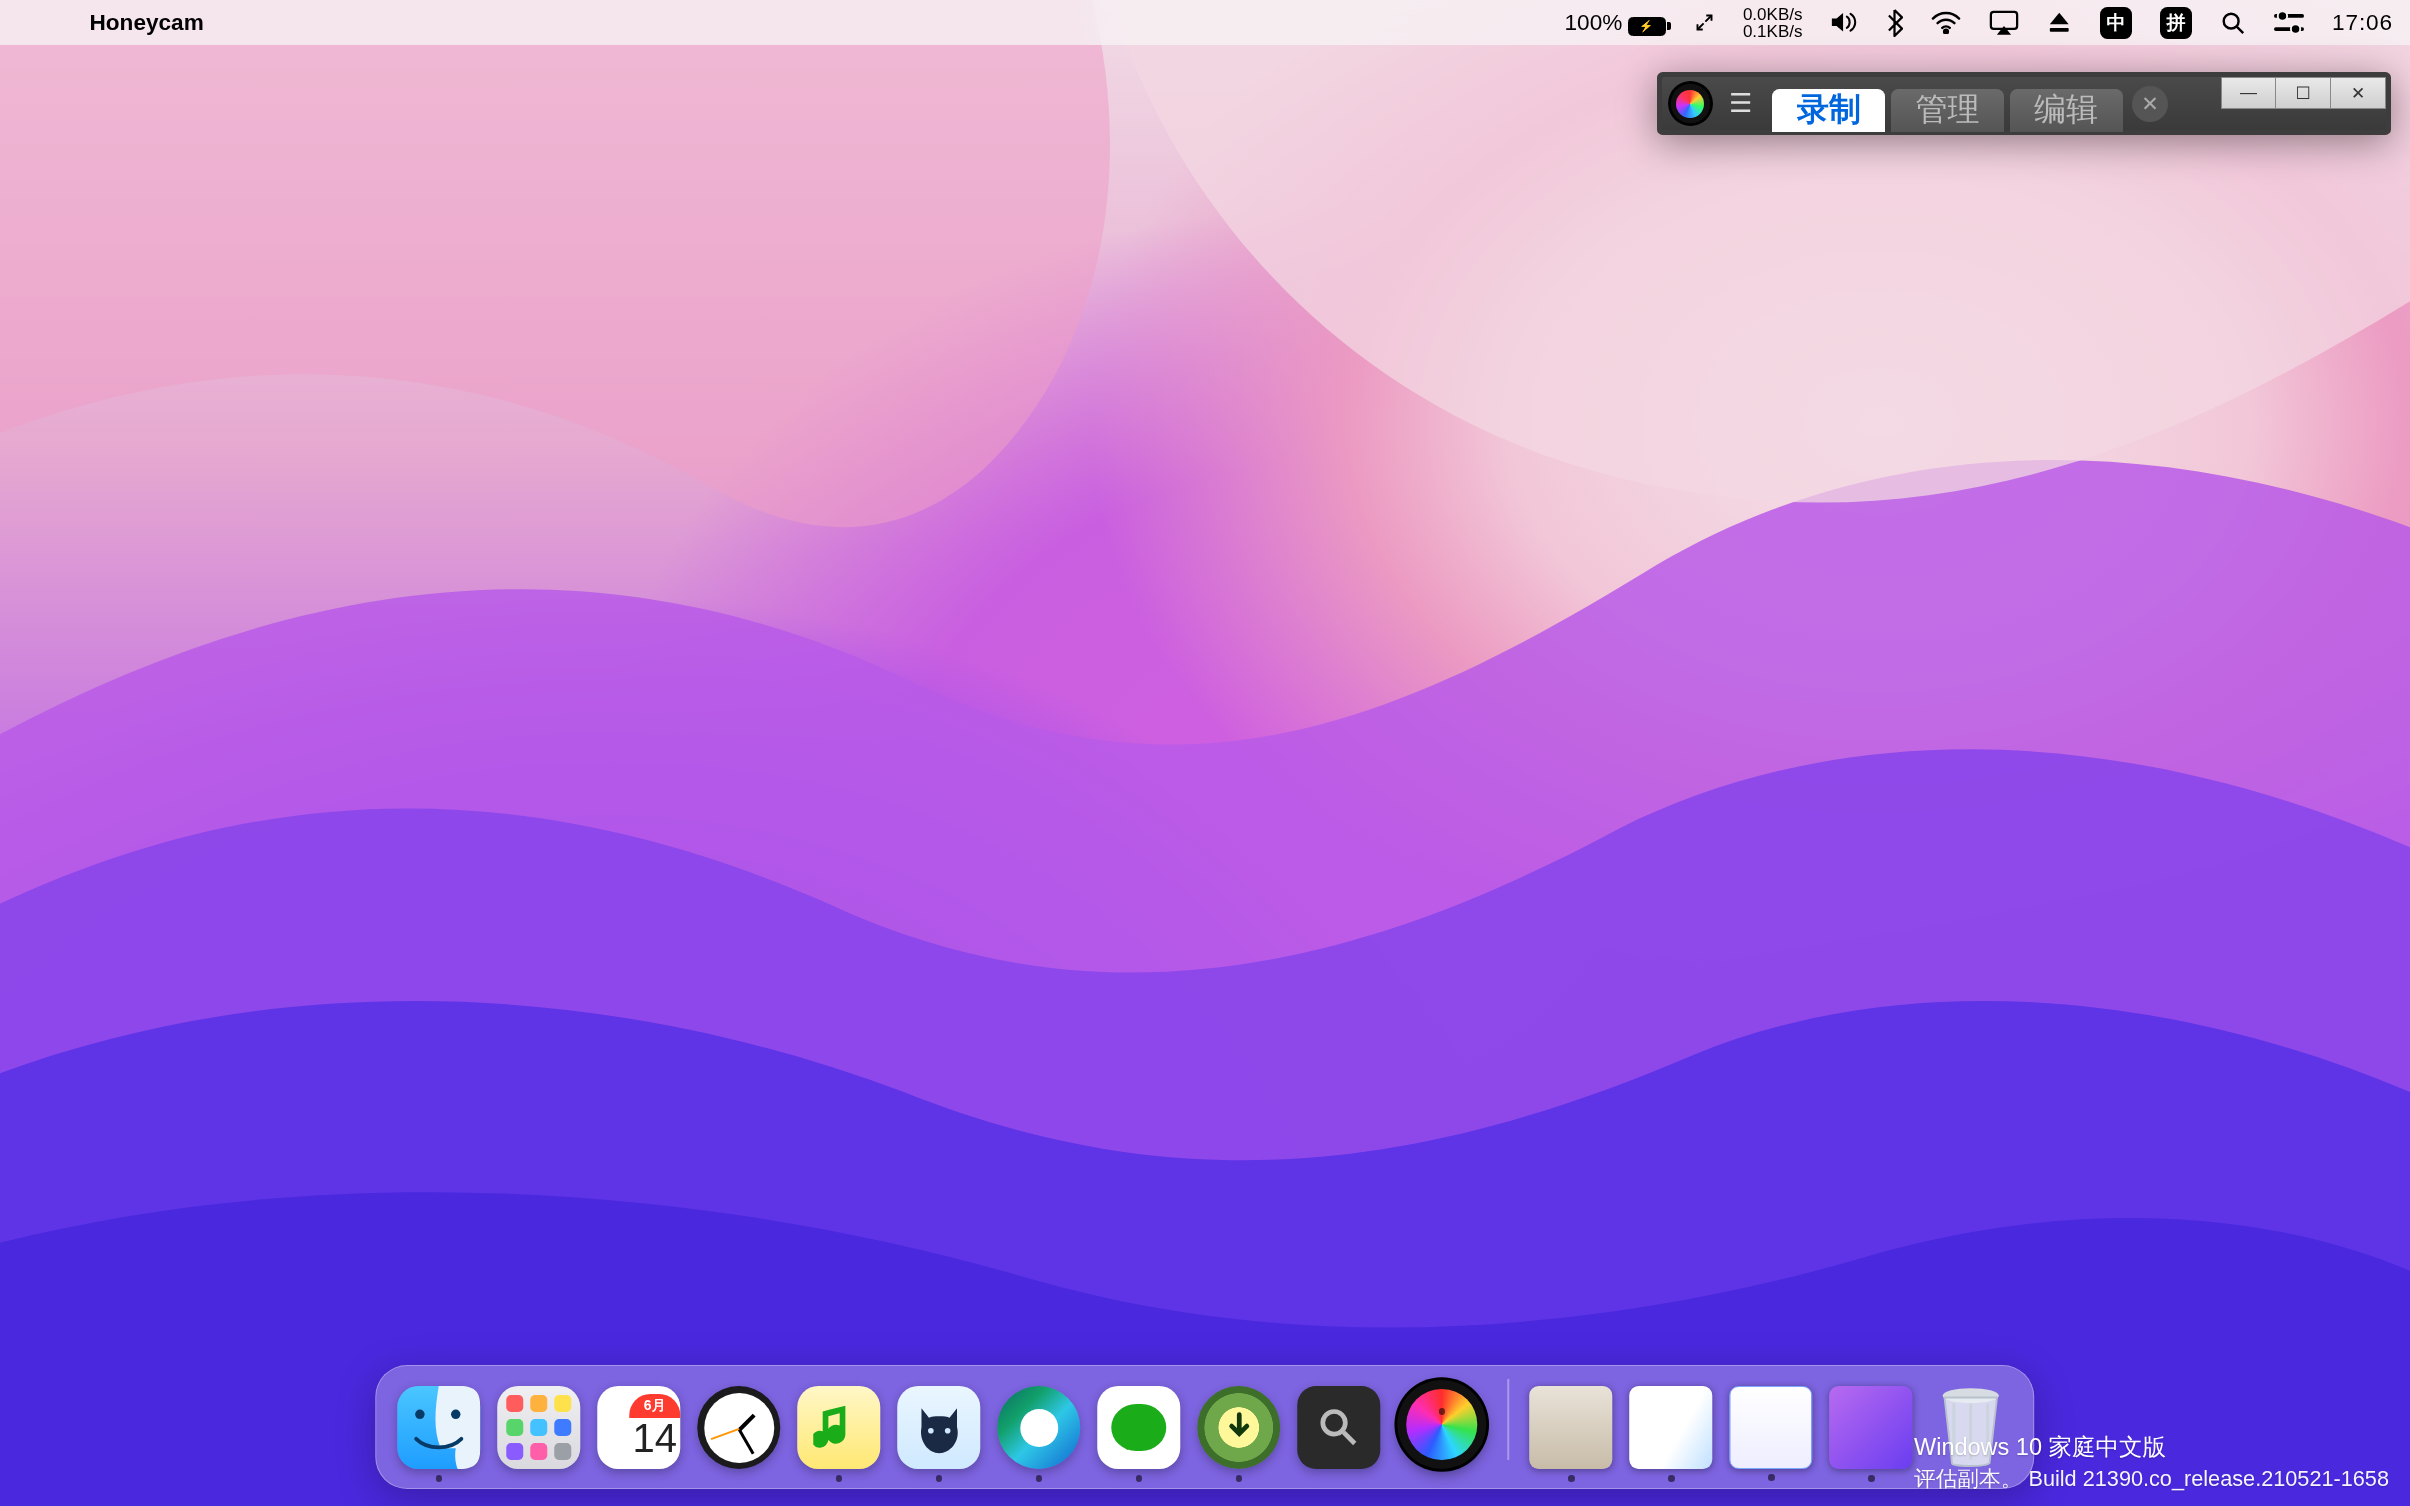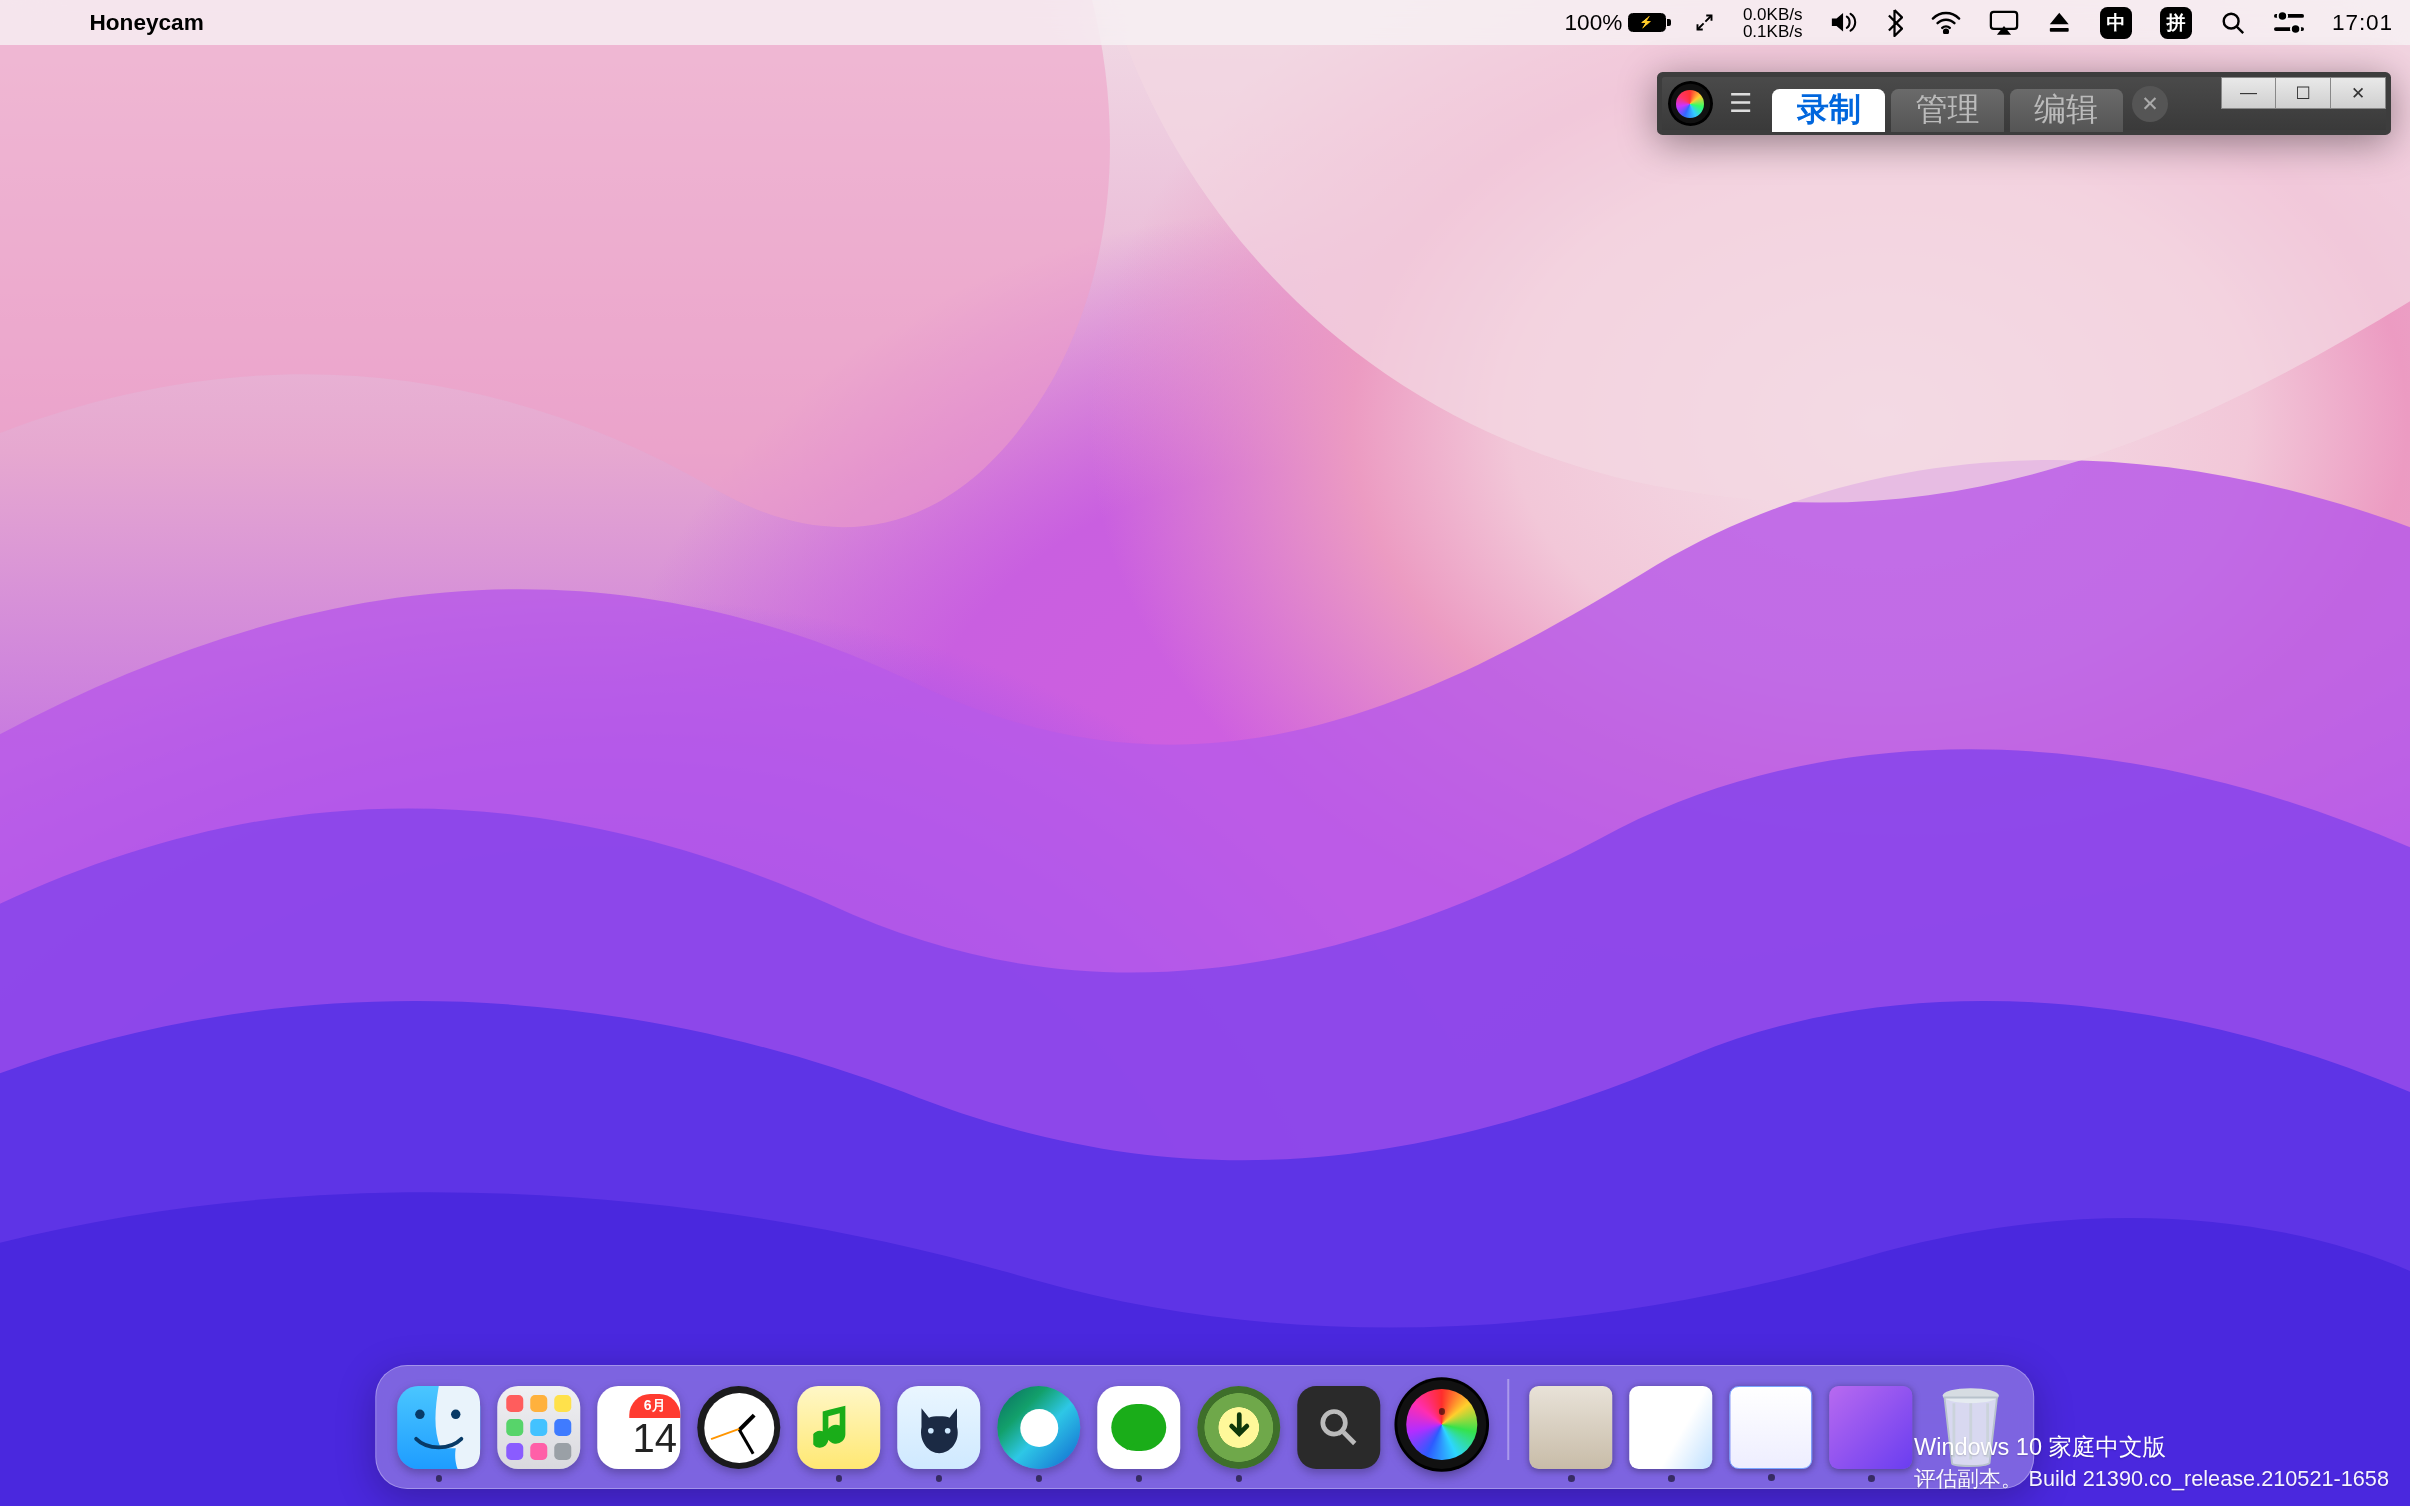--- a/index.html
+++ b/index.html
@@ -13,21 +13,21 @@
   linear-gradient(180deg,#f1dbe5 0%, #e6a8d0 30%, #b862e8 60%, #5a36e8 100%);
 }
 .wallpaper svg { position:absolute; inset:0; }
 
 
 .menubar { position:absolute; top:0; left:0; right:0; height:45px; background:rgba(247,244,246,.75); backdrop-filter:blur(28px); display:flex; align-items:center; font-size:22.6px; color:#000; padding:0 17px; }
 .menubar .left { display:flex; align-items:center; gap:24.5px; }
 .menubar .right { margin-left:auto; display:flex; align-items:center; gap:28px; }
 .apple { font-size:26px; line-height:1; }
 .appname { font-weight:600;margin-left:48px; }
-.battery { display:flex; align-items:center; gap:5.6px; }
+.battery { display:flex; align-items:flex-end; gap:5.6px; }
 .battbody { width:38px; height:19px; border:1.9px solid #000; border-radius:4.7px; position:relative; display:flex; align-items:center; }
 .battbody::after { content:""; position:absolute; right:-5.6px; top:4.7px; width:3.8px; height:7.5px; background:#000; border-radius:0 1.9px 1.9px 0; }
 .battfill { width:100%; height:100%; background:#000; border-radius:1.9px; display:flex; align-items:center; justify-content:center; }
 .bolt { color:#fff; font-size:11.3px; }
 .expand-icon svg,.mi-icon svg { display:block; }
 .netspeed { font-size:17px; line-height:1; text-align:right; }
 .ime { width:32px; height:32px; background:#000; color:#fff; border-radius:7.5px; display:flex; align-items:center; justify-content:center; font-size:19px; font-weight:600; }
 .clock { font-variant-numeric:tabular-nums; letter-spacing:0.9px; }
 
 
@@ -164,21 +164,21 @@
         </svg>
     </span>
     <span class="mi-icon">
       <svg width="30" height="21" viewBox="0 0 32 22" fill="#000">
           <rect x="0" y="2" width="32" height="4" rx="2"></rect>
           <circle cx="9" cy="4" r="5" fill="#000" stroke="#f6f3f5" stroke-width="2"></circle>
           <rect x="0" y="16" width="32" height="4" rx="2"></rect>
           <circle cx="23" cy="18" r="5" fill="#000" stroke="#f6f3f5" stroke-width="2"></circle>
         </svg>
     </span>
-    <span class="clock">17:01</span>
+    <span class="clock">17:06</span>
   </div>
 </div>
 
 <div class="honeycam">
   <div class="hc-top">
     <div class="hc-logo"></div>
     <div class="hc-menu">☰</div>
     <div class="hc-tab active">录制</div>
     <div class="hc-tab inactive">管理</div>
     <div class="hc-tab inactive">编辑</div>

